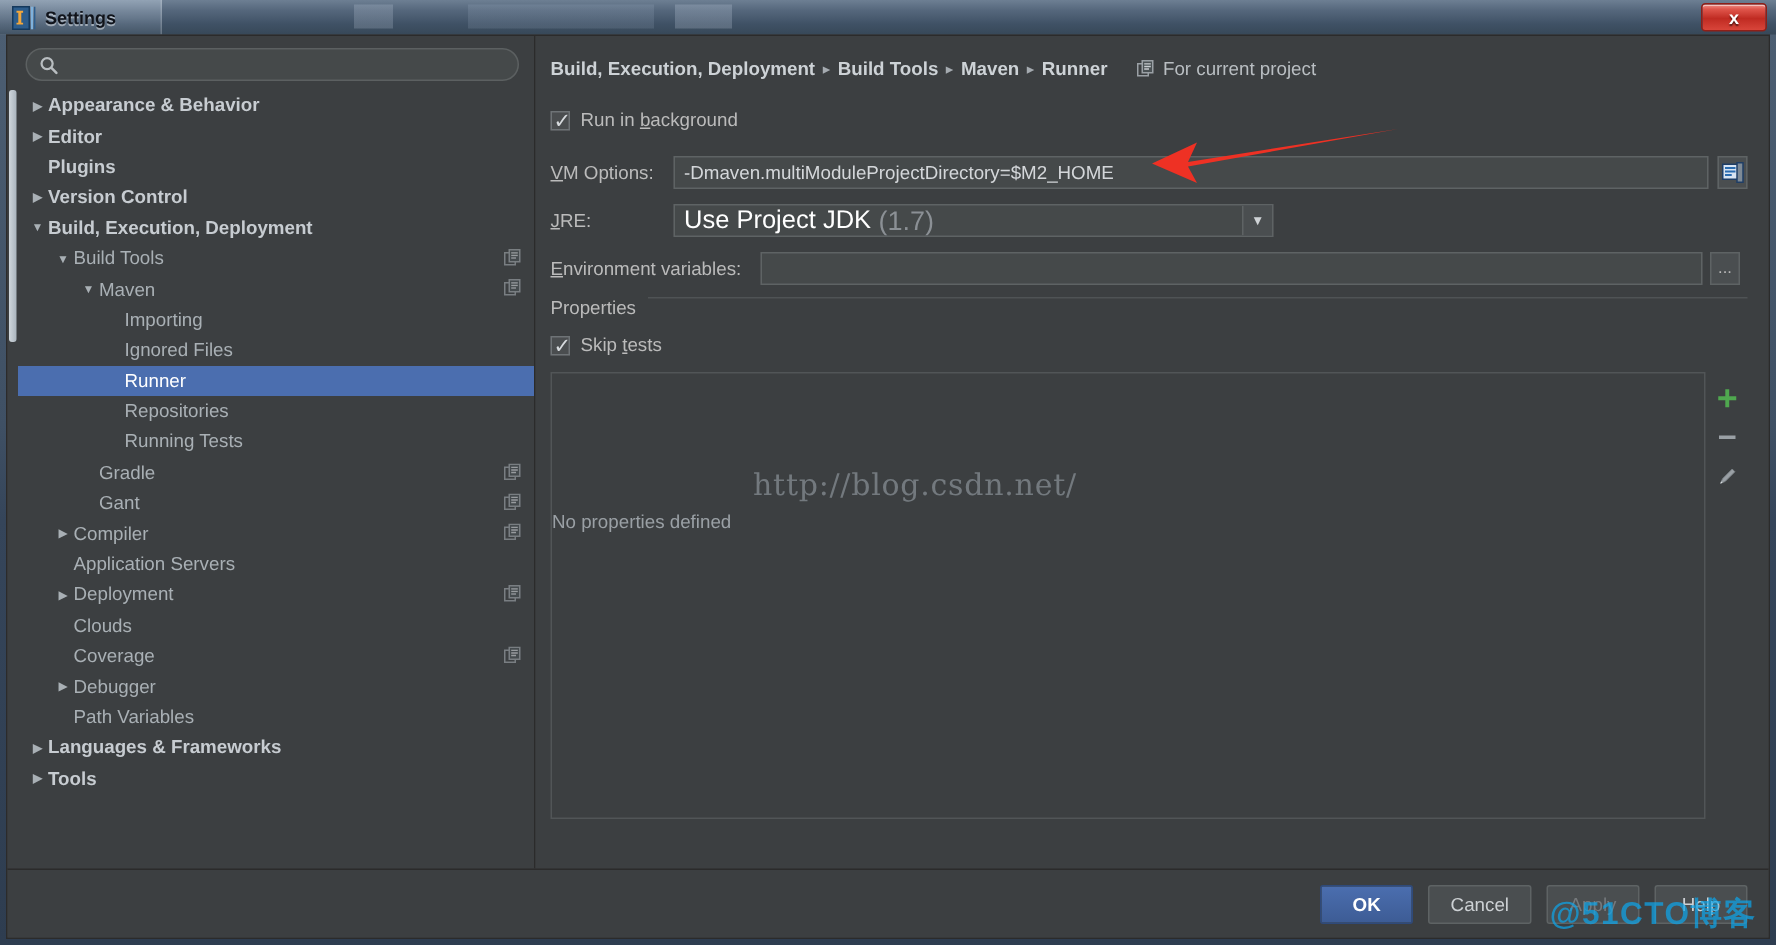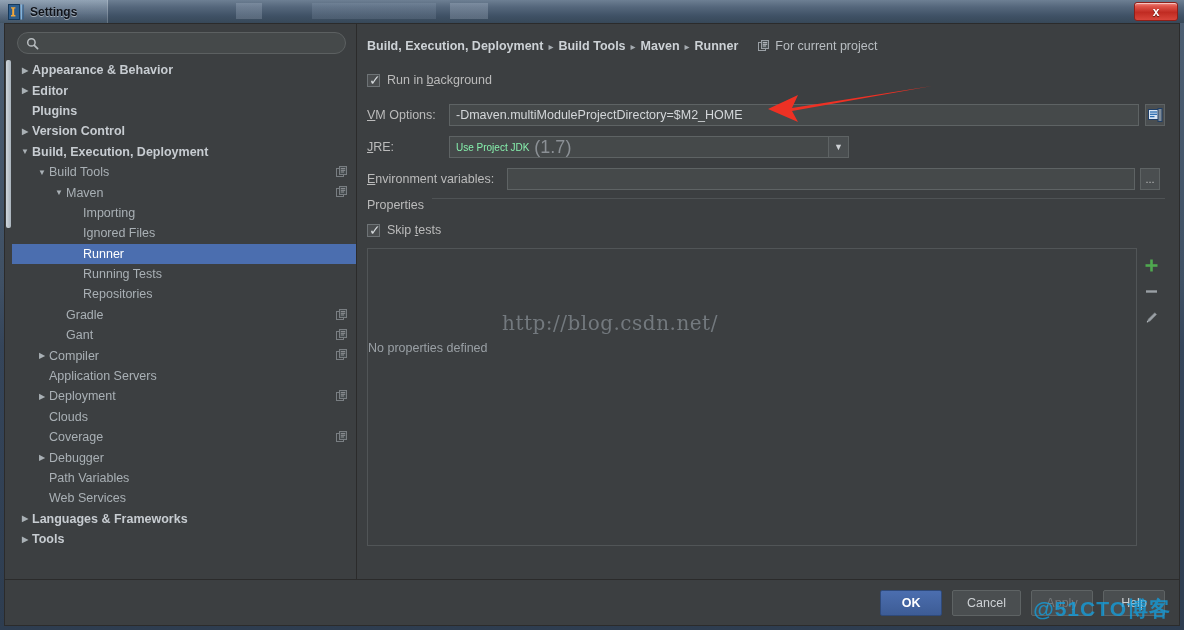--- a/index.html
+++ b/index.html
@@ -200,21 +200,21 @@
   }
 
   .combo {
     height: 22px;
     background: #45494a;
     border: 1px solid #5e6364;
     display: flex; align-items: center;
     padding-left: 6px;
     overflow: hidden;
   }
-  .combo .val { color: #86efac; font-size: 10px; white-space: nowrap; }
+  .combo .val { color: #ffffff; font-size: 17px; white-space: nowrap; }
   .combo .sub { color: #8b9095; font-size: 18px; margin-left: 5px; }
   .combo .arrow {
     margin-left: auto;
     width: 20px; height: 20px; flex: 0 0 20px;
     background: #4a4e50;
     border-left: 1px solid #5e6364;
     display: flex; align-items: center; justify-content: center;
     color: #cfd3d6; font-size: 9px;
     cursor: pointer;
   }
@@ -411,25 +411,25 @@
               <div class="tree-row" style="padding-left: 57px;">
                 <span class="twisty"></span>
                 <span class="label">Ignored Files</span>
               </div>
               <div class="tree-row selected" style="padding-left: 57px;">
                 <span class="twisty"></span>
                 <span class="label">Runner</span>
               </div>
               <div class="tree-row" style="padding-left: 57px;">
                 <span class="twisty"></span>
+                <span class="label">Repositories</span>
+              </div>
+              <div class="tree-row" style="padding-left: 57px;">
+                <span class="twisty"></span>
                 <span class="label">Running Tests</span>
-              </div>
-              <div class="tree-row" style="padding-left: 57px;">
-                <span class="twisty"></span>
-                <span class="label">Repositories</span>
               </div>
               <div class="tree-row" style="padding-left: 40px;">
                 <span class="twisty"></span>
                 <span class="label">Gradle</span>
                 <svg class="scope-icon" viewBox="0 0 12 12">
                   <rect x="0.5" y="2.5" width="7" height="8" fill="none" stroke="#9aa0a5"></rect>
                   <rect x="3.5" y="0.5" width="7" height="8" fill="#4b5255" stroke="#9aa0a5"></rect>
                   <line x1="4.8" y1="2.6" x2="9.2" y2="2.6" stroke="#c8cdd1" stroke-width="0.9"></line>
                   <line x1="4.8" y1="4.3" x2="9.2" y2="4.3" stroke="#c8cdd1" stroke-width="0.9"></line>
                   <line x1="4.8" y1="6.0" x2="8.0" y2="6.0" stroke="#c8cdd1" stroke-width="0.9"></line>
@@ -487,24 +487,20 @@
                   <line x1="4.8" y1="6.0" x2="8.0" y2="6.0" stroke="#c8cdd1" stroke-width="0.9"></line>
                 </svg>
               </div>
               <div class="tree-row" style="padding-left: 23px;">
                 <span class="twisty">▶</span>
                 <span class="label">Debugger</span>
               </div>
               <div class="tree-row" style="padding-left: 23px;">
                 <span class="twisty"></span>
                 <span class="label">Path Variables</span>
-              </div>
-              <div class="tree-row" style="padding-left: 23px;">
-                <span class="twisty"></span>
-                <span class="label">Web Services</span>
               </div>
               <div class="tree-row top" style="padding-left: 6px;">
                 <span class="twisty">▶</span>
                 <span class="label">Languages &amp; Frameworks</span>
               </div>
               <div class="tree-row top" style="padding-left: 6px;">
                 <span class="twisty">▶</span>
                 <span class="label">Tools</span>
               </div>
             </div>

